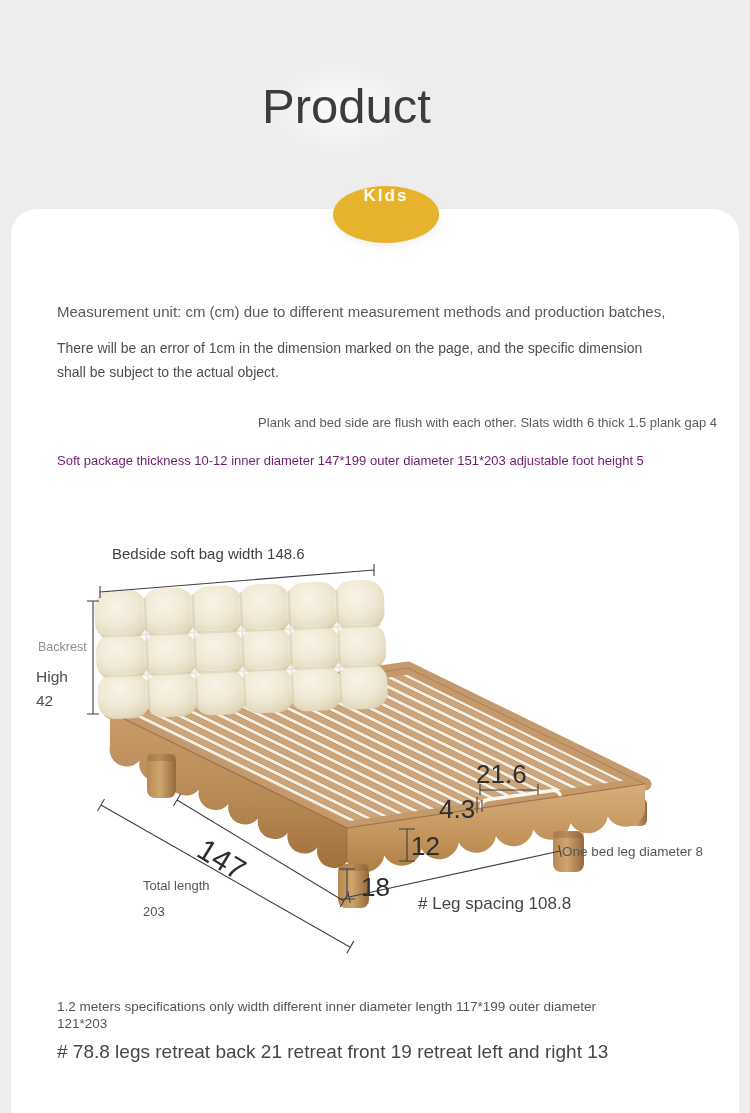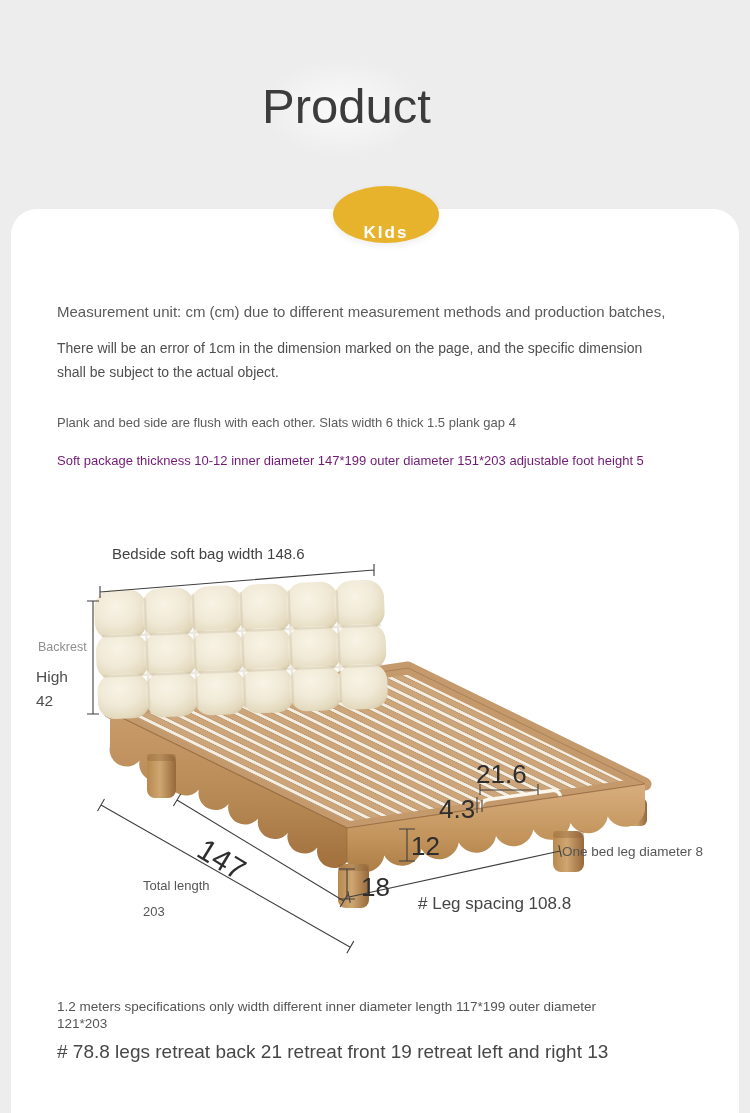--- a/index.html
+++ b/index.html
@@ -18,28 +18,28 @@
     font-size:49px;line-height:68px;color:#3c3c3c;font-weight:400;
   }
   .page-title div{white-space:nowrap;}
   .card{
     position:absolute;left:11px;top:209px;width:728px;height:904px;
     background:#ffffff;border-radius:26px 26px 0 0;
   }
   .badge{
     position:absolute;left:333px;top:186px;width:106px;height:57px;
     background:#e8b32c;border-radius:50%;
-    display:flex;align-items:flex-end;justify-content:center;
+    display:flex;align-items:flex-start;justify-content:center;
     color:#ffffff;font-weight:bold;font-size:17px;letter-spacing:2px;
     box-shadow:0 3px 7px rgba(0,0,0,0.07);
   }
   .para{position:absolute;color:#565656;}
   .p1{left:57px;top:303px;width:650px;font-size:15px;color:#5a5a5a;}
   .p2{left:57px;top:336px;width:600px;font-size:14px;line-height:24px;color:#4f4f4f;}
-  .p3{left:57px;top:415px;width:660px;font-size:13px;color:#5c5c5c;}
+  .p3{left:57px;top:415px;width:660px;font-size:13px;color:#5c5c5c;text-align:right;}
   .p4{left:57px;top:453px;width:670px;font-size:13px;color:#701a75;}
   .p5{left:57px;top:998px;width:540px;font-size:13.5px;line-height:17px;color:#555555;}
   .p6{left:57px;top:1041px;width:670px;font-size:19px;color:#474747;}
   .bed-svg{position:absolute;left:0;top:520px;width:750px;height:470px;}
   svg text{font-family:"Liberation Sans",sans-serif;}
 </style>
 </head>
 <body>
 
 <div class="watermark"></div>

